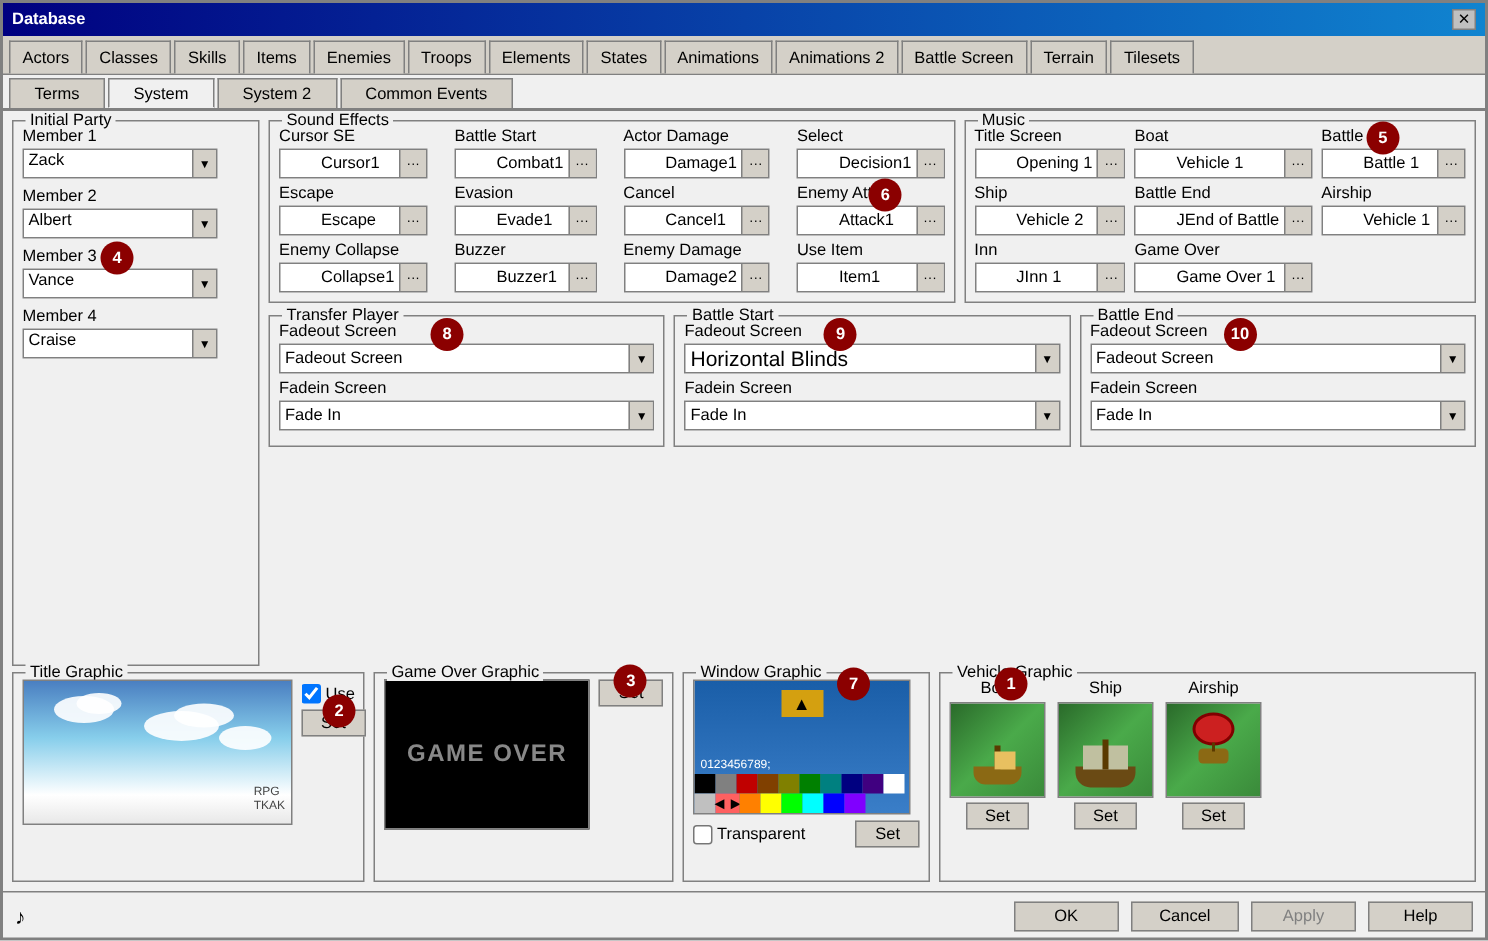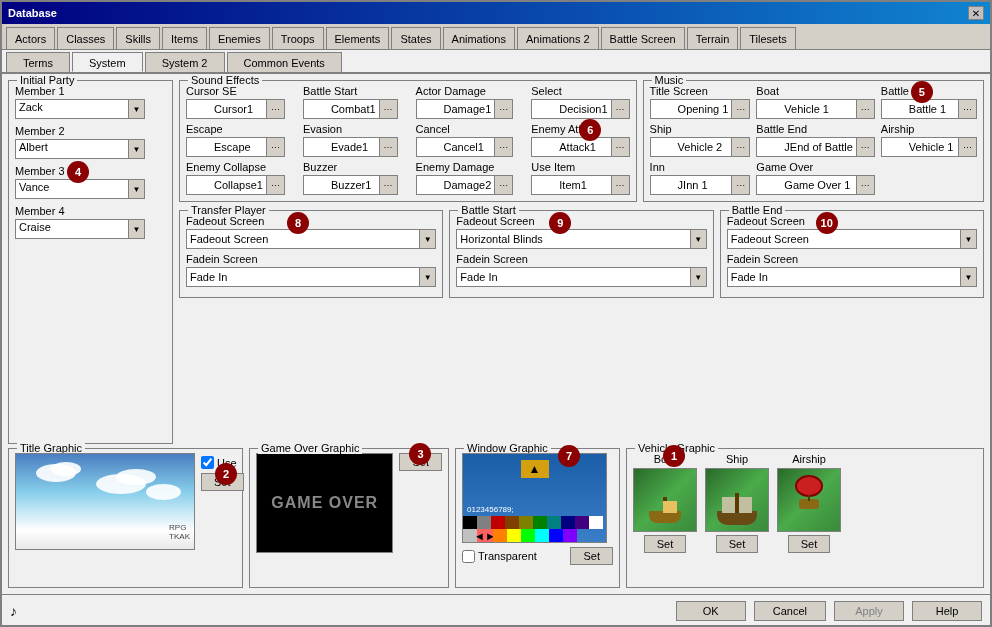--- a/index.html
+++ b/index.html
@@ -587,21 +587,21 @@
             </div>
           </div>
 
           <div style="flex:1;position:relative;">
             <div class="badge" style="top:2px;left:100px;">9</div>
             <div class="group-box">
               <span class="group-label">Battle Start</span>
               <div class="fade-row">
                 <div class="fade-label">Fadeout Screen</div>
                 <div class="fade-dropdown">
-                  <span style="flex:1;padding:1px 3px;font-size:11px;">Horizontal Blinds</span>
+                  <span style="flex:1;padding:1px 3px;font-size:14px;">Horizontal Blinds</span>
                   <span class="dropdown-btn">▼</span>
                 </div>
               </div>
               <div class="fade-row">
                 <div class="fade-label">Fadein Screen</div>
                 <div class="fade-dropdown">
                   <span style="flex:1;padding:1px 3px;font-size:11px;">Fade In</span>
                   <span class="dropdown-btn">▼</span>
                 </div>
               </div>

